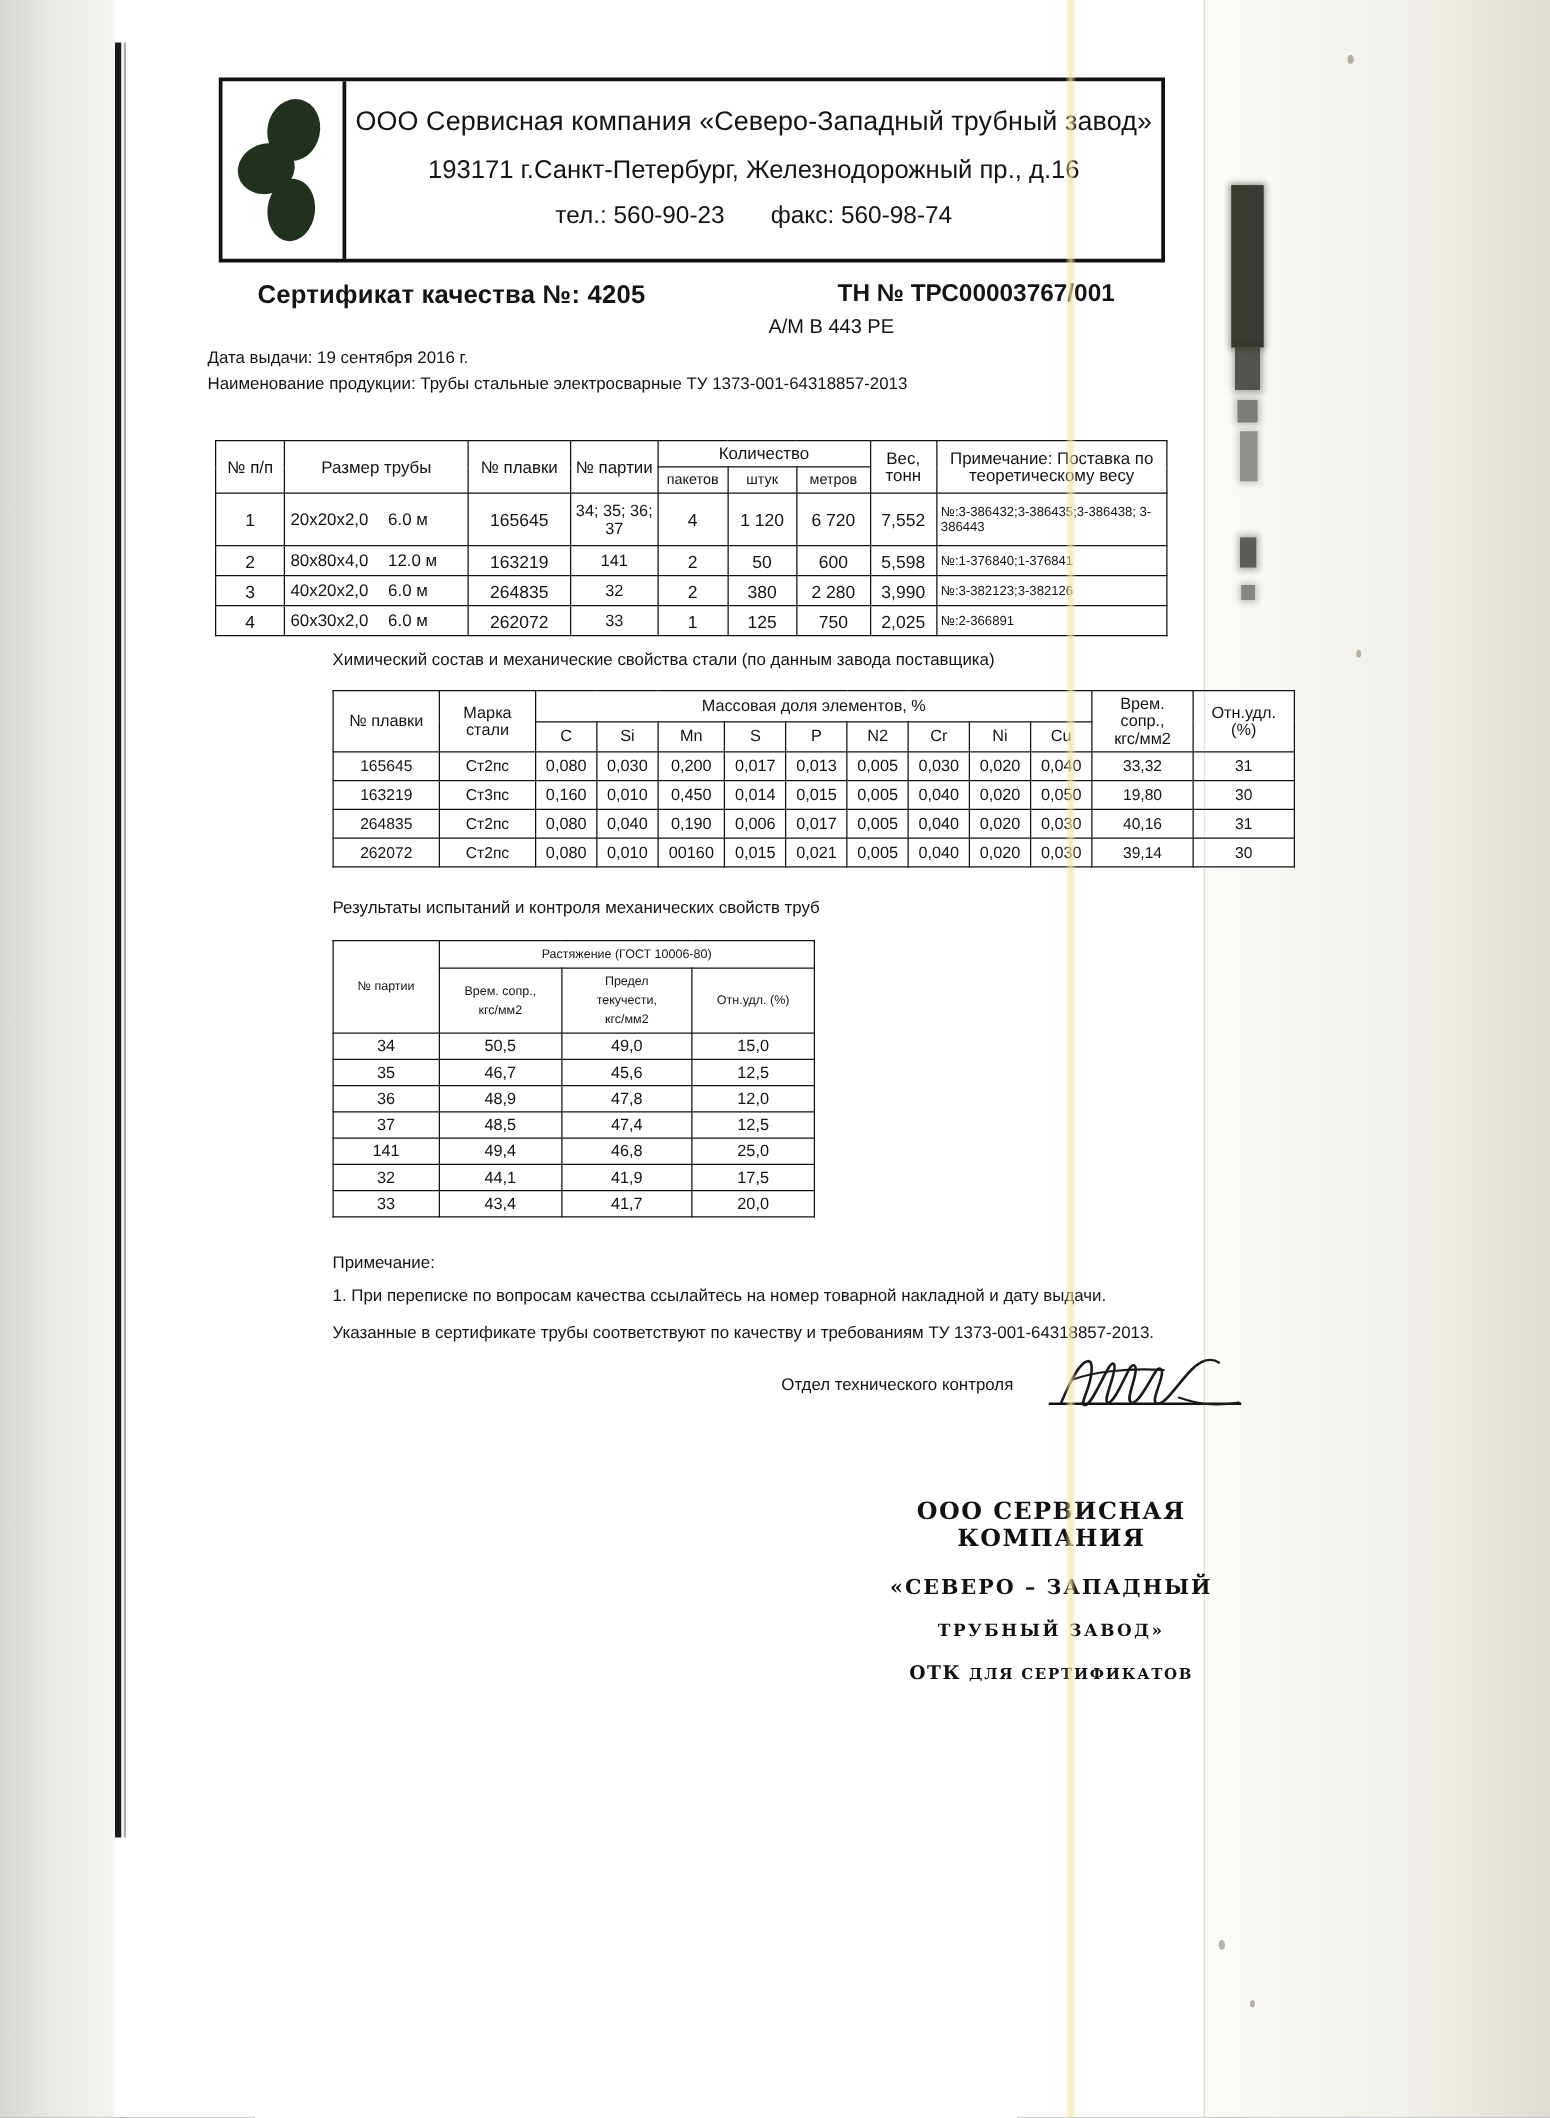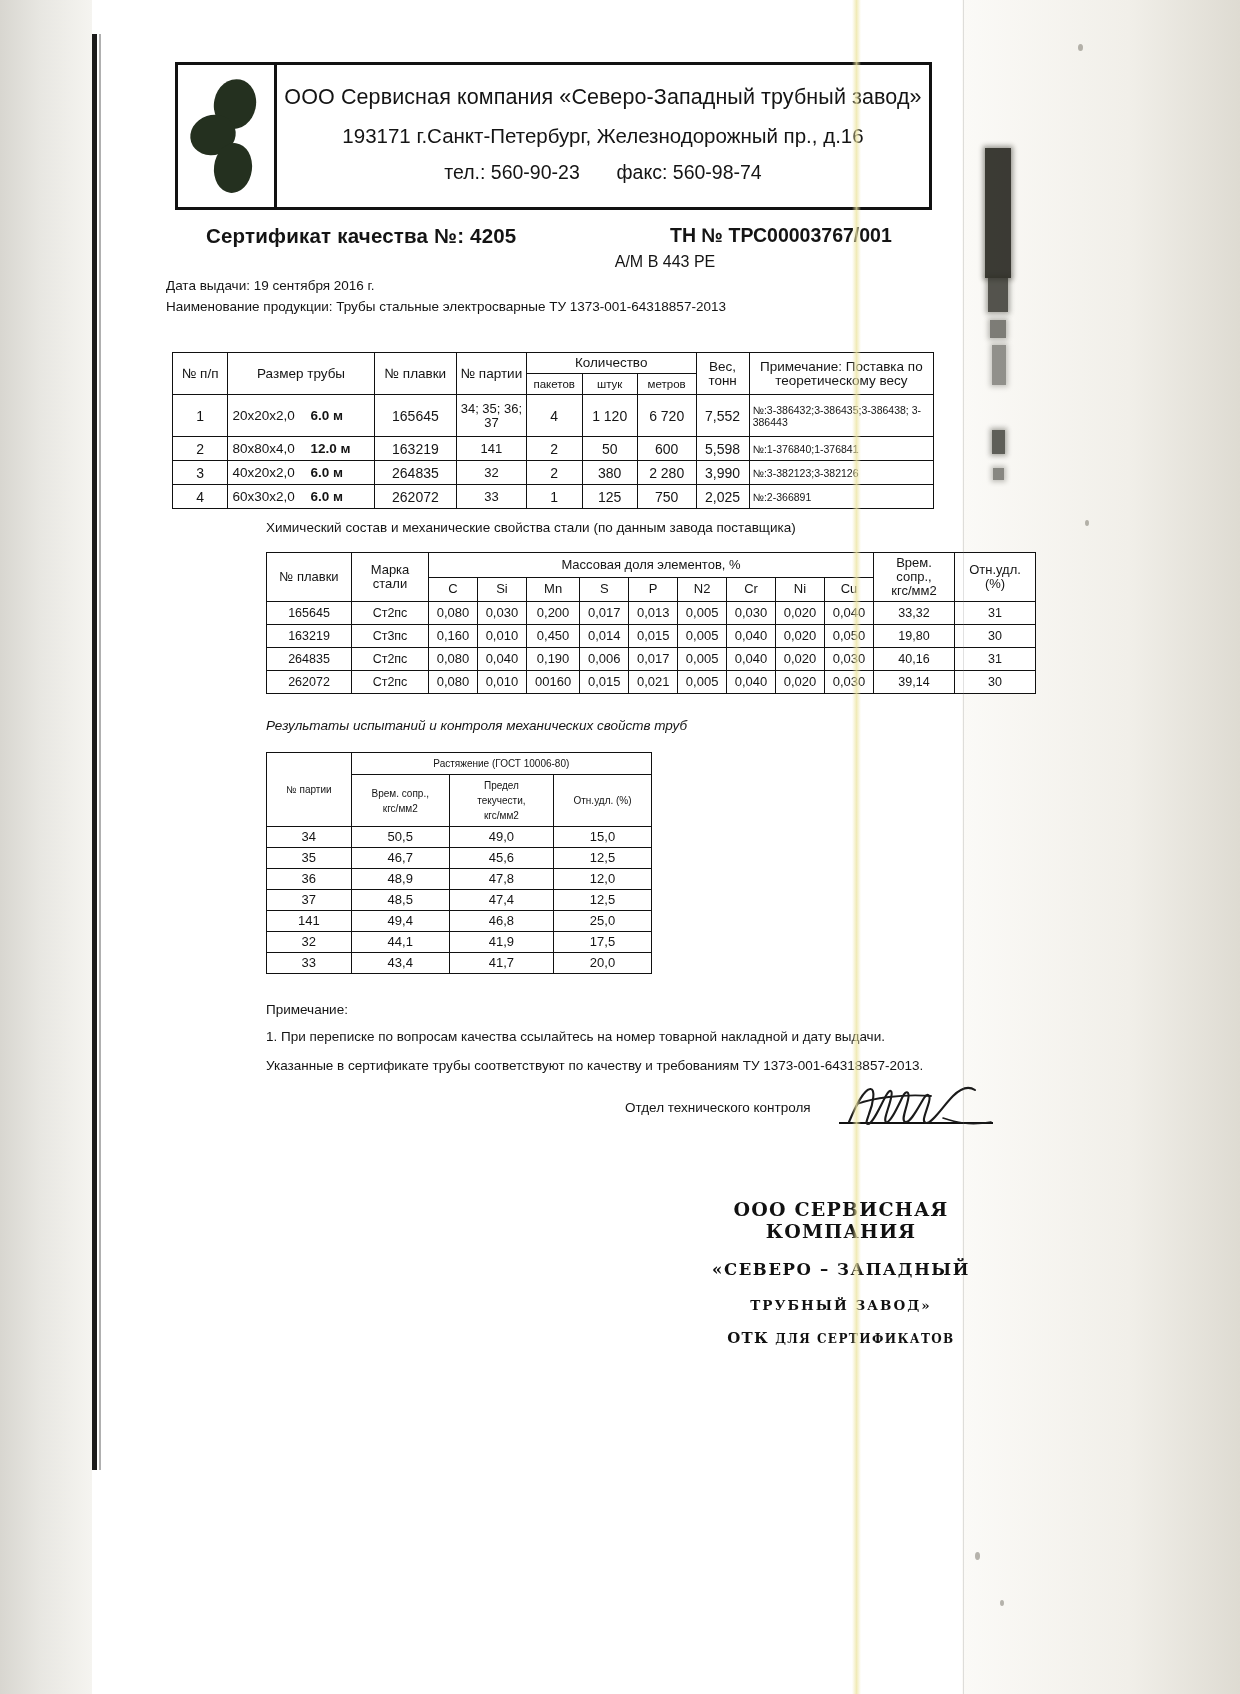--- a/index.html
+++ b/index.html
@@ -129,27 +129,27 @@
   
   .t1-wrap { position: absolute; left: 71px; top: 352px; }
   table.t1 { width: 762px; }
   table.t1 td.h { font-size: 13.5px; }
   table.t1 td.sub { font-size: 11.5px; }
   table.t1 td.note {
     text-align: left; font-size: 10.5px; padding-left: 3px; line-height: 12px;
   }
   table.t1 td.size { text-align: left; padding-left: 4px; font-size: 13.5px; }
   table.t1 td.num { font-size: 14px; }
-  .c-size-len { display:inline-block; margin-left: 12px; font-weight: bold; }
+  .c-size-len { display:inline-block; margin-left: 12px; }
 
   .sect-label {
     position: absolute; font-size: 13.5px; left: 165px; white-space: nowrap;
   }
   .sect-label.chem { top: 520px; left: 165px; }
-  .sect-label.mech { top: 718px; left: 165px; font-style: italic; }
+  .sect-label.mech { top: 718px; left: 165px; }
 
   
   .t2-wrap { position: absolute; left: 165px; top: 552px; }
   table.t2 { width: 770px; }
   table.t2 td { font-size: 12.5px; }
   table.t2 td.h { font-size: 13px; }
   table.t2 td.el { font-size: 13px; }
   table.t2 td.val { font-size: 13px; }
 
   

